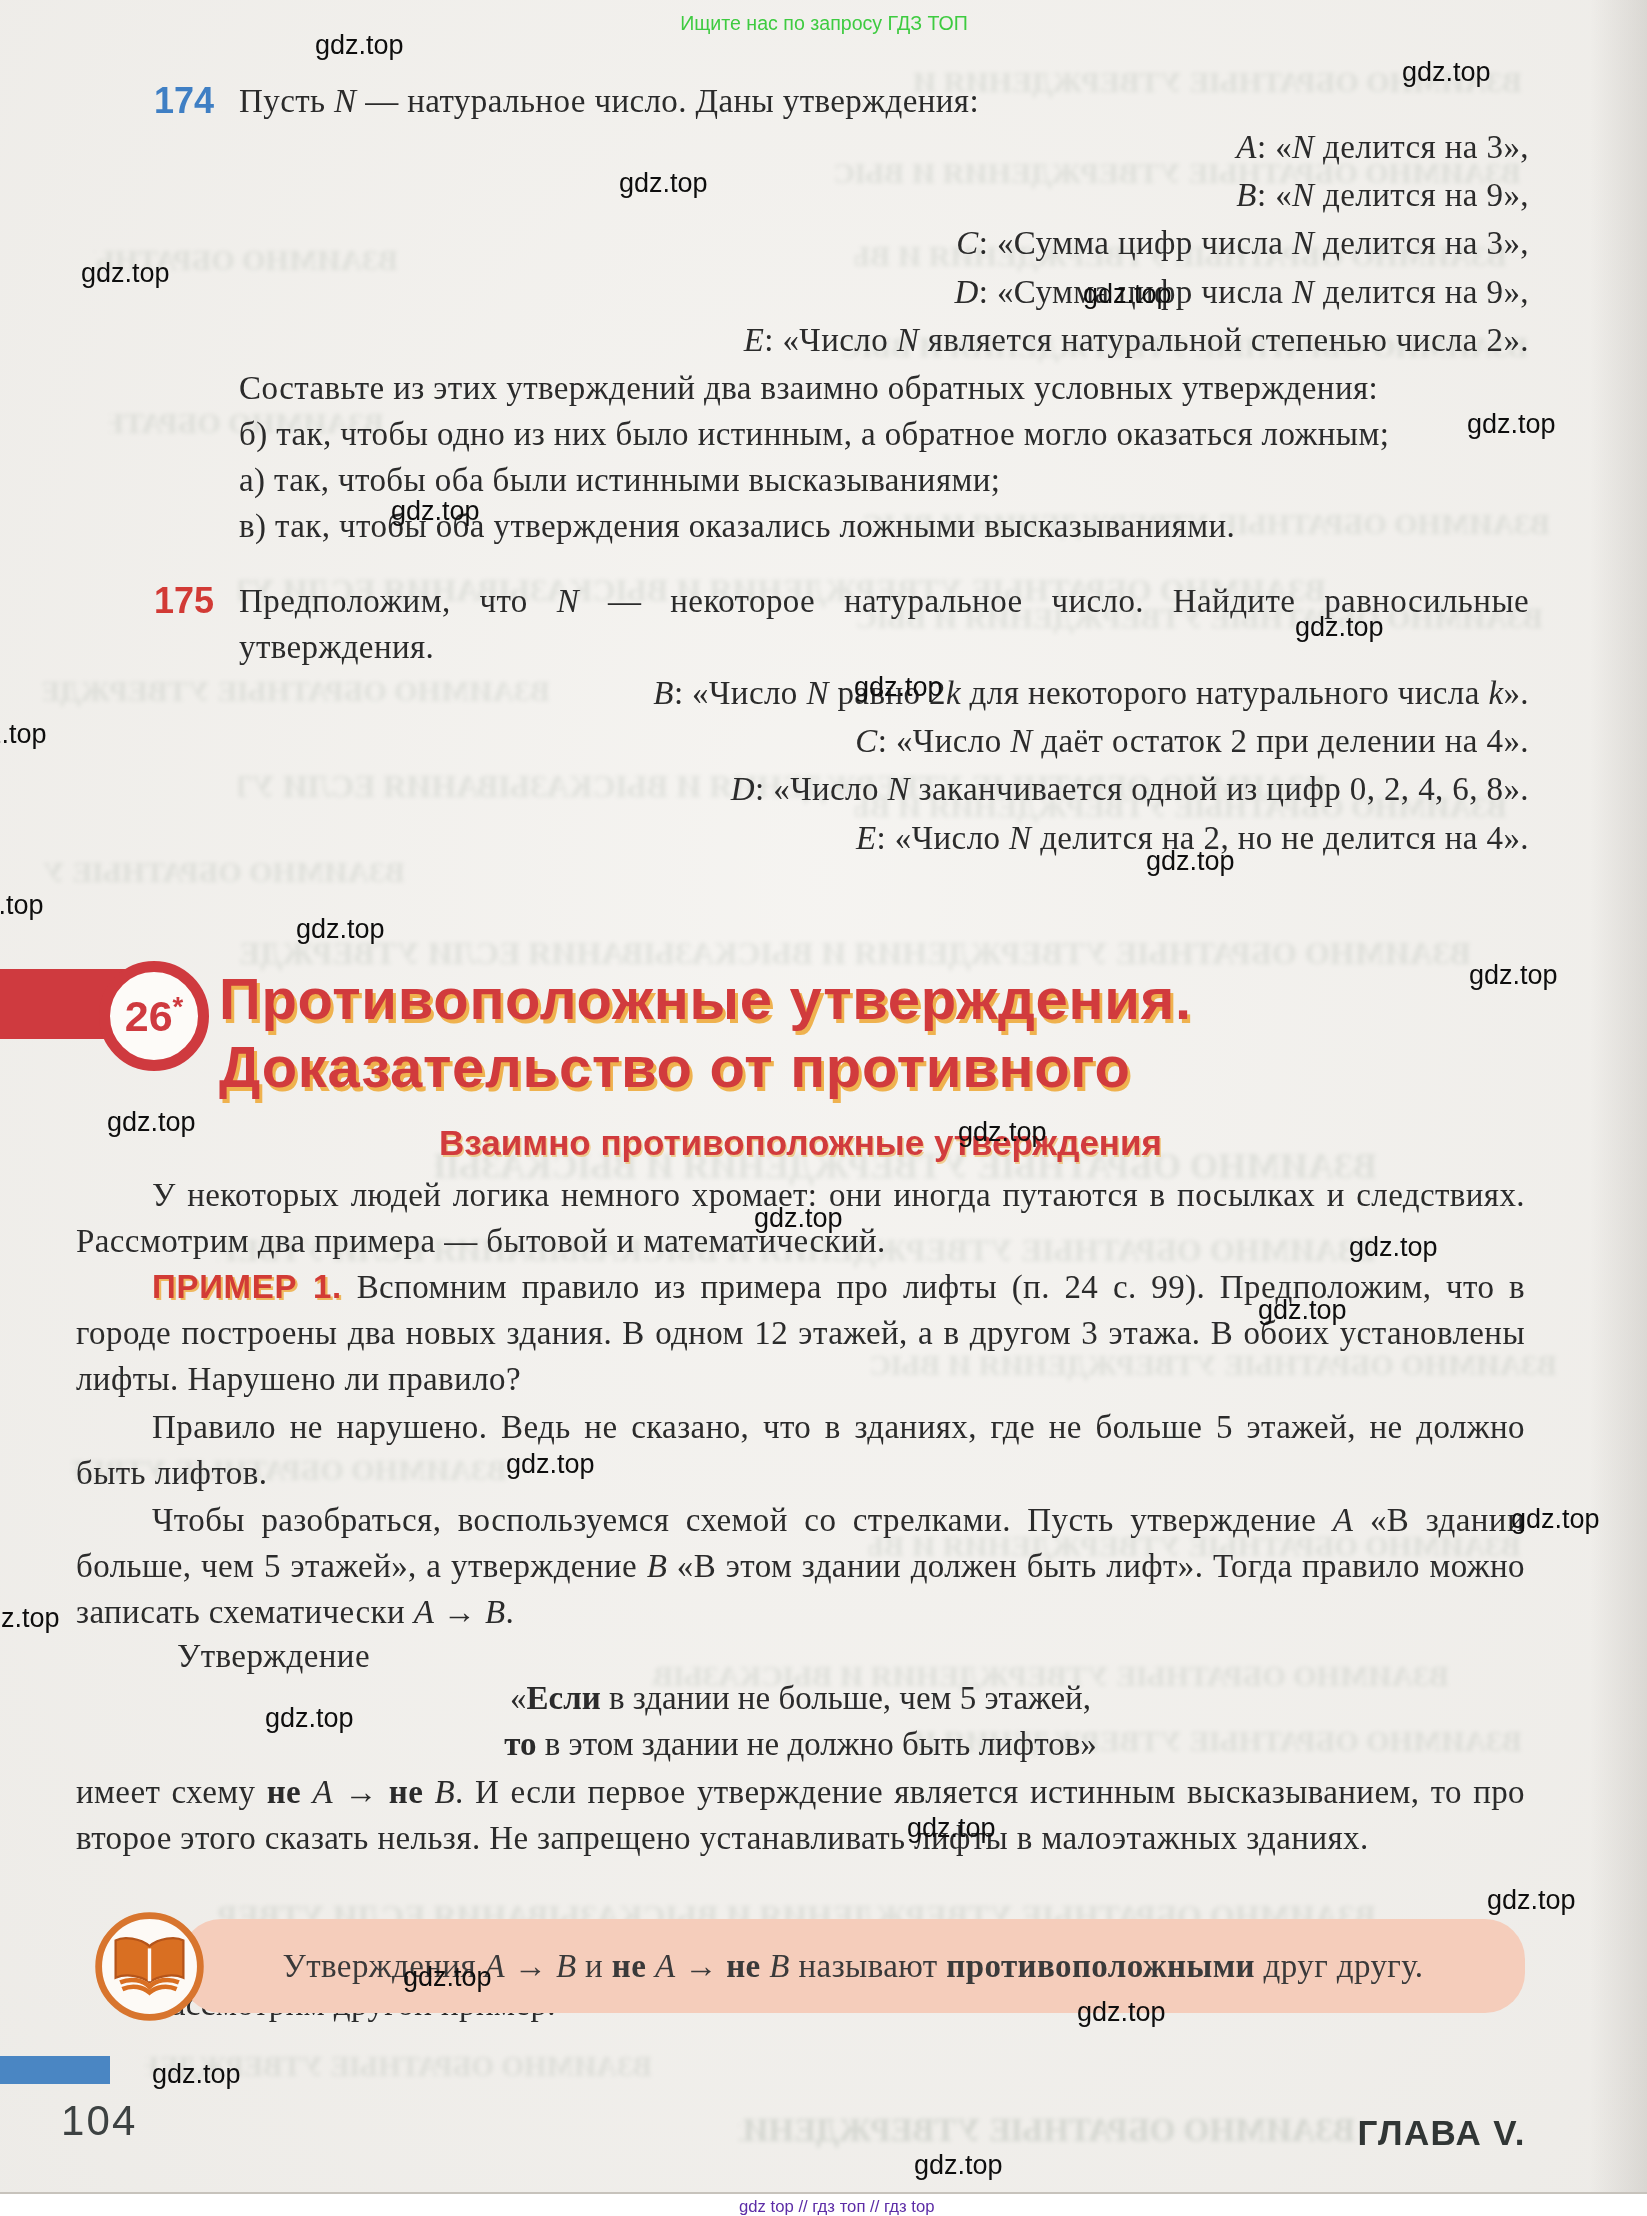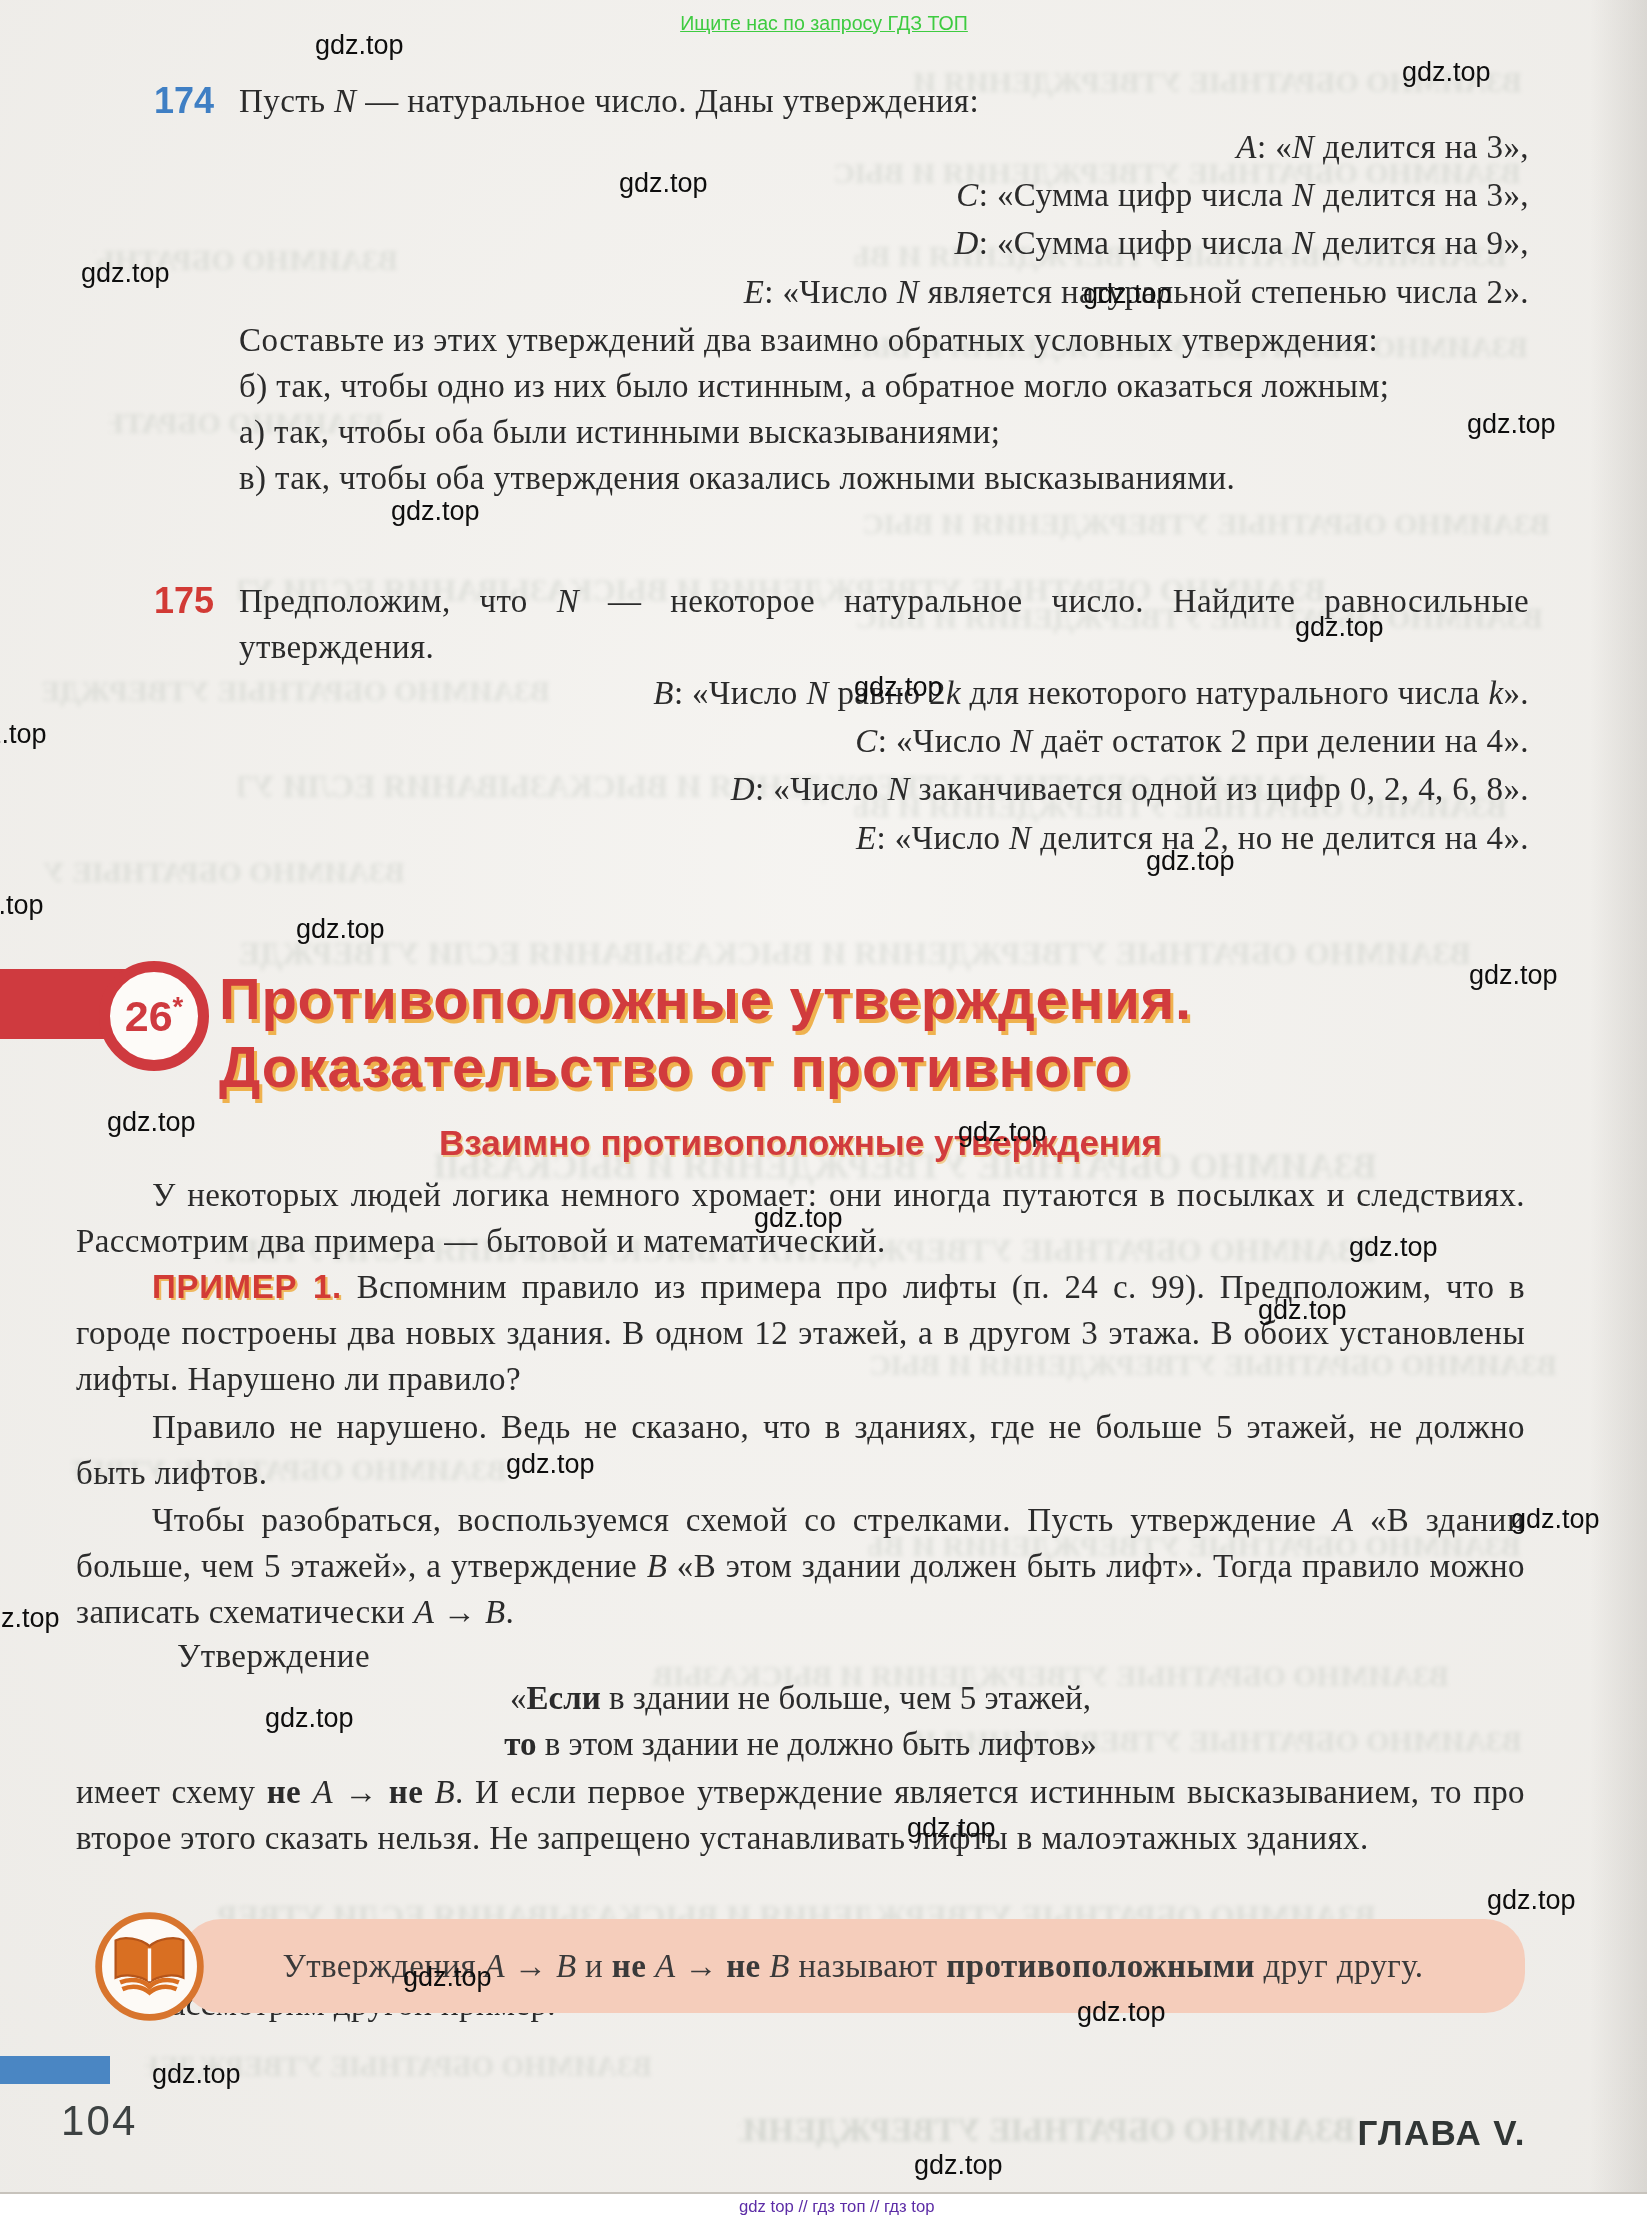--- a/index.html
+++ b/index.html
@@ -17,21 +17,21 @@
     content:'';position:absolute;top:0;right:0;width:58px;height:100%;
     background:linear-gradient(to right, rgba(255,255,255,0), rgba(110,104,96,.16));
   }
   .paper::before{
     content:'';position:absolute;top:0;left:0;width:100%;height:100%;
     background:radial-gradient(ellipse at 50% 40%, rgba(255,255,255,.25), rgba(0,0,0,.02));
     pointer-events:none;
   }
   .promo{
     position:absolute;top:11.6px;left:50%;transform:translateX(-50%);
-    font-family:"Liberation Sans",sans-serif;font-size:19.6px;color:#3ecb40;white-space:nowrap;text-decoration:underline;
+    font-family:"Liberation Sans",sans-serif;font-size:19.6px;color:#3ecb40;white-space:nowrap;
   }
   
   .wm{
     position:absolute;font-family:"Liberation Sans",sans-serif;
     font-size:27px;color:#0e0e0e;white-space:nowrap;z-index:30;
   }
   .bleed{
     position:absolute;font-family:"Liberation Serif",serif;font-weight:bold;
     color:#5a6e5e;opacity:.12;filter:blur(2.2px);transform:scaleX(-1);
     white-space:nowrap;overflow:hidden;font-size:30px;z-index:1;
@@ -145,20 +145,21 @@
 
 <div class="promo">Ищите нас по запросу ГДЗ ТОП</div>
 
 <div class="problem" style="top:78px;">
   <div class="pnum blue">174</div>
   <div class="pbody">
     <p>Пусть <i>N</i> — натуральное число. Даны утверждения:</p>
     <div>
 
     <p class="stmt"><i>A</i>: «<i>N</i> делится на 3»,</p>
+        <p class="stmt"><i>B</i>: «<i>N</i> делится на 9»,</p>
         <p class="stmt"><i>C</i>: «Сумма цифр числа <i>N</i> делится на 3»,</p>
         <p class="stmt"><i>D</i>: «Сумма цифр числа <i>N</i> делится на 9»,</p>
         <p class="stmt"><i>E</i>: «Число <i>N</i> является натуральной степенью числа 2».</p>
       </div>
     <p class="ptask">Составьте из этих утверждений два взаимно обратных условных утверждения:</p>
     <div>
 
     <p>б) так, чтобы одно из них было истинным, а обратное могло оказаться ложным;</p>
         <p>а) так, чтобы оба были истинными высказываниями;</p>
         <p>в) так, чтобы оба утверждения оказались ложными высказываниями.</p>

